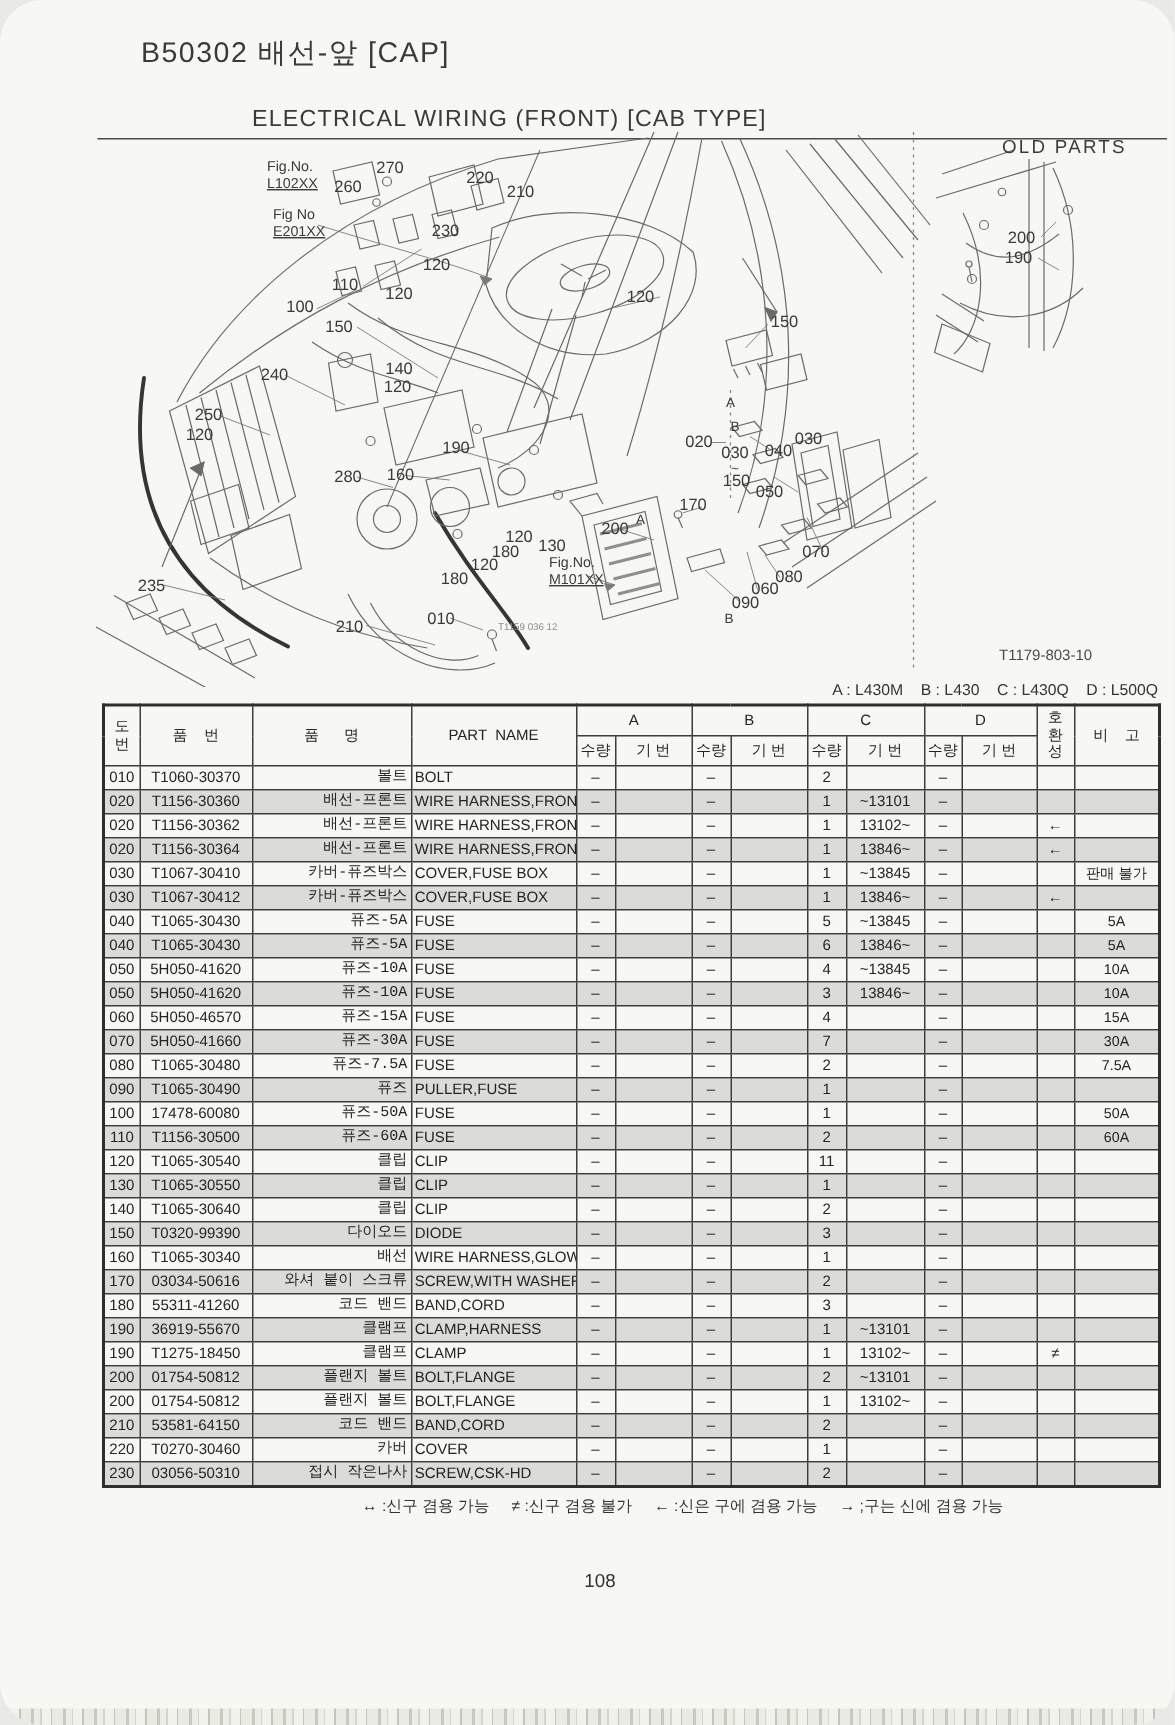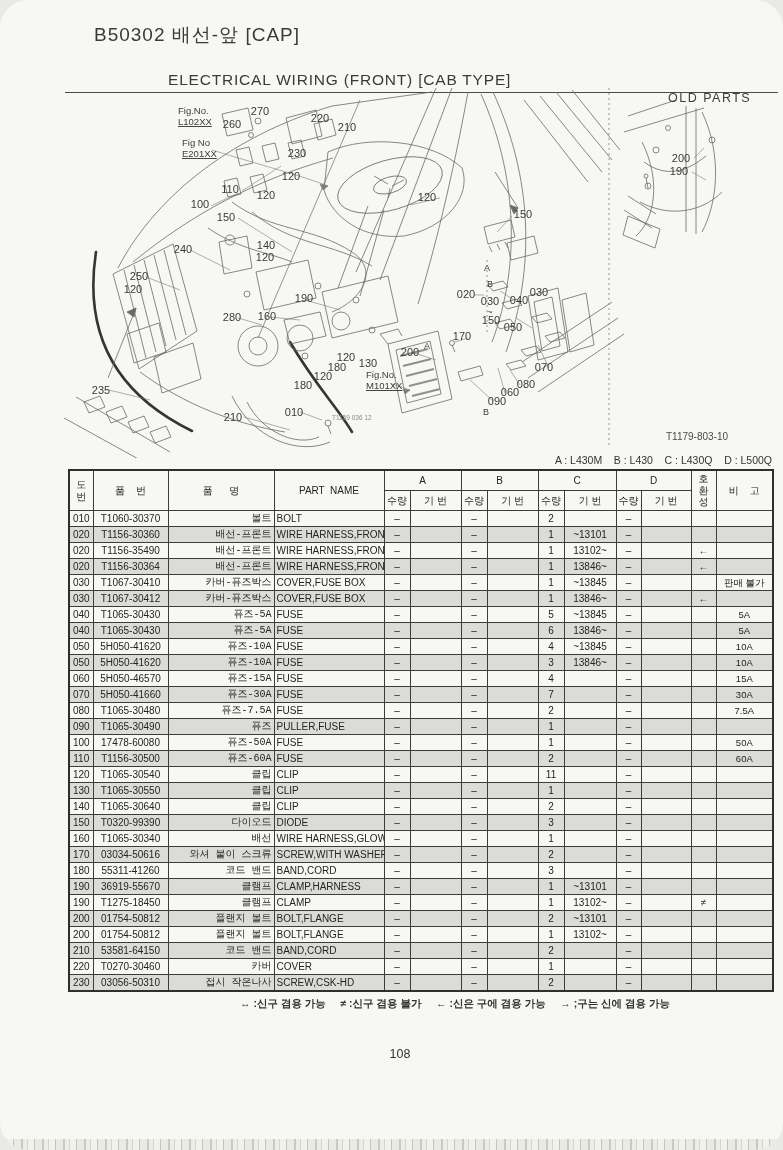--- a/index.html
+++ b/index.html
@@ -48,21 +48,21 @@
   table.parts tbody td{height:15px;line-height:15px;}
   table.parts tbody tr.shaded{background:#dbdbd8;}
   td.c0{text-align:center;}
   td.c1{text-align:center;padding-left:3px;}
   td.c2{text-align:right;padding-left:3px;font-family:Liberation Mono, monospace;}
   td.c3{text-align:left;padding-left:3px;}
   td.c4,td.c6,td.c8,td.c10{text-align:center;}
   td.c5,td.c7,td.c9,td.c11{text-align:center;}
   td.c12{text-align:center;}
   td.c13{text-align:center;padding-left:2px;font-size:9.5px;}
-  .table-legend{position:absolute;left:68px;top:997px;width:704px;text-align:center;padding-left:70px;box-sizing:border-box;font-size:10.5px;white-space:pre;color:#333;font-weight:bold;}
+  .table-legend{position:absolute;left:68px;top:997px;width:704px;text-align:center;padding-left:70px;box-sizing:border-box;font-size:10.5px;white-space:pre;color:#333;}
   .page-num{position:absolute;left:0;top:1047px;width:800px;text-align:center;font-size:12.5px;color:#333;}
   
   .scan-band{
     position:absolute;left:0;bottom:0;width:783px;height:11px;opacity:.75;
     background:repeating-linear-gradient(90deg,#b6bbae 0 2px,#e8eae2 2px 6px,#c6cabd 6px 7px,#eff0ea 7px 13px,#b0b5a8 13px 14px,#e4e6de 14px 21px);
   }
 </style>
 </head>
 <body>
 
@@ -330,21 +330,21 @@
           <td class="c7"></td>
           <td class="c8">1</td>
           <td class="c9">~13101</td>
           <td class="c10">–</td>
           <td class="c11"></td>
           <td class="c12"></td>
           <td class="c13"></td>
         </tr>
         <tr>
           <td class="c0">020</td>
-          <td class="c1">T1156-35490</td>
+          <td class="c1">T1156-30362</td>
           <td class="c2">배선-프론트</td>
           <td class="c3">WIRE HARNESS,FRON</td>
           <td class="c4">–</td>
           <td class="c5"></td>
           <td class="c6">–</td>
           <td class="c7"></td>
           <td class="c8">1</td>
           <td class="c9">13102~</td>
           <td class="c10">–</td>
           <td class="c11"></td>

